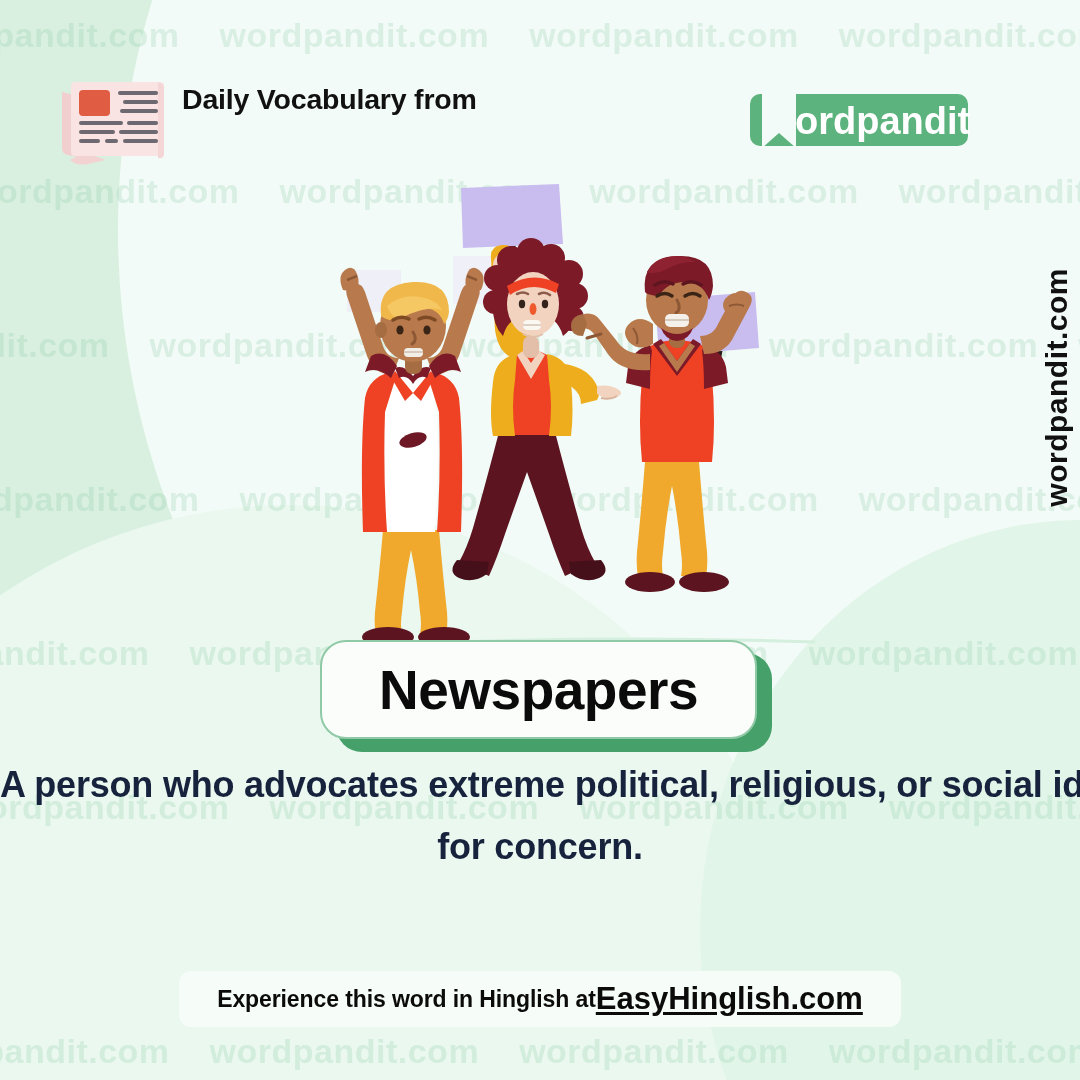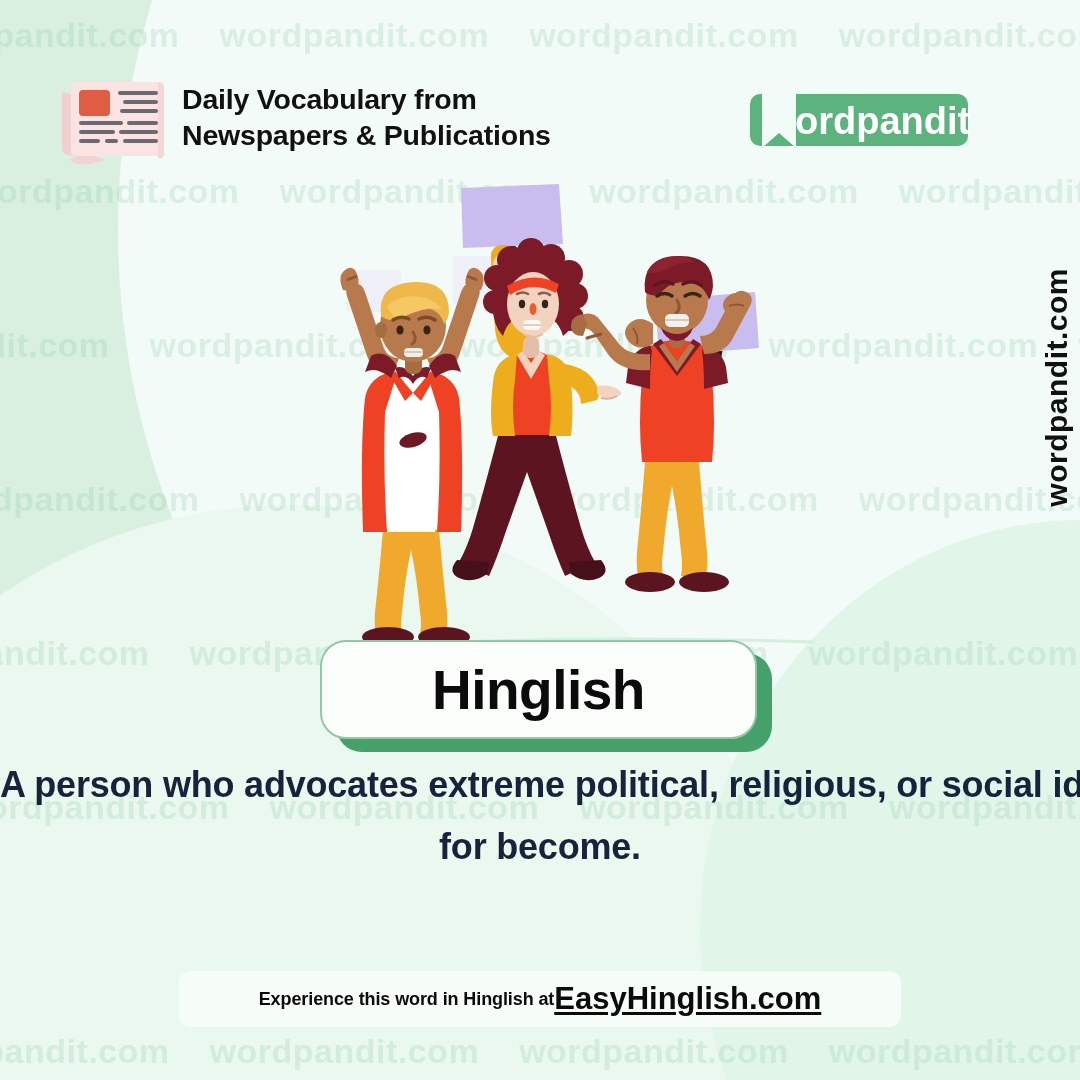--- a/index.html
+++ b/index.html
@@ -192,21 +192,21 @@
     width: 722px;
     height: 56px;
     background: #f6fcf8;
     border-radius: 12px;
     display: flex;
     align-items: center;
     justify-content: center;
     z-index: 6;
   }
   #footer-text {
-    font-size: 18px;
+    font-size: 23px;
     font-weight: 700;
     color: #0b0b0b;
     letter-spacing: -0.1px;
   }
   #footer-link {
     font-size: 31px;
     font-weight: 700;
     color: #0b0b0b;
     text-decoration: underline;
     text-underline-offset: 3px;
@@ -246,21 +246,20 @@
       <rect x="73" y="47" width="31" height="4" rx="2" fill="#6c6a70"></rect>
       <rect x="25" y="56" width="36" height="4" rx="2" fill="#6c6a70"></rect>
       <rect x="65" y="56" width="39" height="4" rx="2" fill="#6c6a70"></rect>
       <rect x="25" y="65" width="21" height="4" rx="2" fill="#6c6a70"></rect>
       <rect x="51" y="65" width="13" height="4" rx="2" fill="#6c6a70"></rect>
       <rect x="69" y="65" width="35" height="4" rx="2" fill="#6c6a70"></rect>
     </svg>
 
     <div id="header-title">
       <div>Daily Vocabulary from</div>
-      <div>Newspapers &amp; Publications</div>
     </div>
 
     <div id="logo">
       <svg viewBox="0 0 222 62" width="222" height="62">
         <rect x="2" y="6" width="218" height="52" rx="10" fill="#5cb37d"></rect>
         <path d="M14 2 h34 v58 l-17 -15 l-17 15 z" fill="#f2fbf7"></path>
         <text x="47" y="46" font-family="Liberation Sans, sans-serif" font-size="38" font-weight="700" fill="#ffffff">ordpandit</text>
       </svg>
     </div>
   </div>
@@ -430,30 +429,30 @@
 
       <path d="M336 150 q16 12 32 0 q-4 12 -16 13 q-12 -1 -16 -13 z" fill="#7d1a28"></path>
     </g>
 
     <path d="M0 470 q240 -14 490 -6" stroke="#d4efdd" stroke-width="3" fill="none"></path>
   </svg>
 
   <div id="word-card-wrap">
     <div id="word-card-shadow"></div>
     <div id="word-card">
-      <div id="word-text">Hinglish</div>
+      <div id="word-text">Newspapers</div>
     </div>
   </div>
 
   <div id="copy">
     <div id="definition">
       <div class="copy-line">A person who advocates extreme political, religious, or social ideas,</div>
     </div>
     <div id="example">
-      <div class="copy-line">for become.</div>
+      <div class="copy-line">for concern.</div>
     </div>
   </div>
 
   <div id="footer-banner">
     <span id="footer-text">Experience this word in Hinglish at </span>
       <a id="footer-link" href="#">EasyHinglish.com</a>
   </div>
 
 </div>
 

